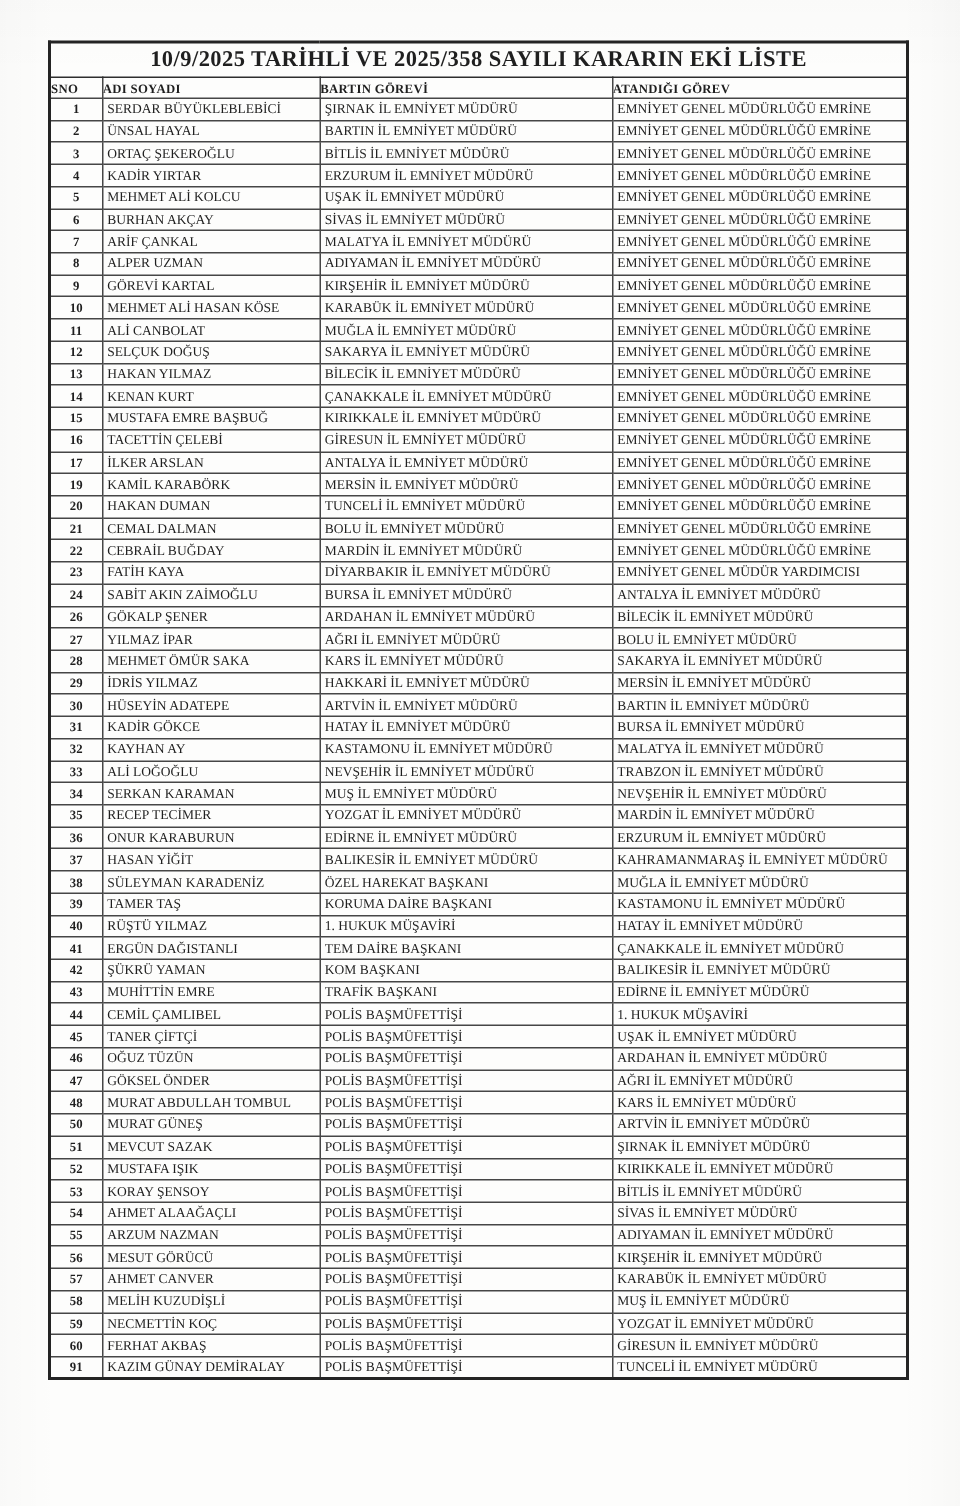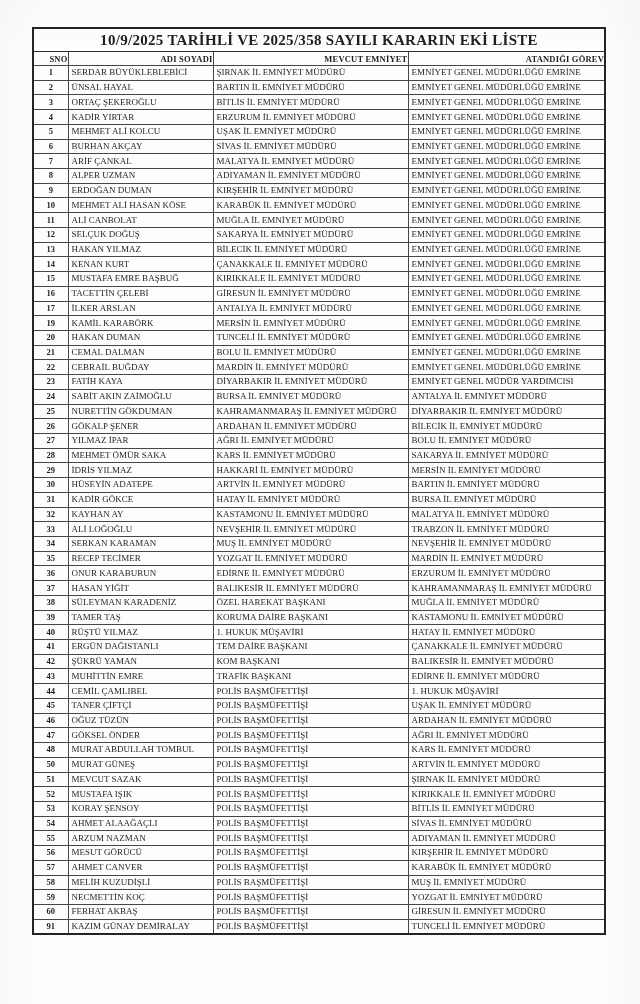--- a/index.html
+++ b/index.html
@@ -50,21 +50,21 @@
     text-align: center;
     font-weight: bold;
     font-size: 15px;
     letter-spacing: 0.3px;
     border-bottom: 1.5px solid #2e2e2e;
   }
   tr.header-row th {
     height: 13px;
     font-size: 8.5px;
     font-weight: bold;
-    text-align: right;
+    text-align: left;
     letter-spacing: 0.2px;
     padding: 0;
   }
   tr.data-row {
     height: 14.72px;
   }
   tr.data-row td {
     font-size: 9px;
     line-height: 9px;
     padding: 0 2px 0 3px;
@@ -87,21 +87,21 @@
       <col style="width:195px">
       <col style="width:197px">
     </colgroup>
     <tbody>
       <tr class="title-row">
         <td colspan="4">10/9/2025 TARİHLİ VE 2025/358 SAYILI KARARIN EKİ LİSTE</td>
       </tr>
       <tr class="header-row">
         <th>SNO</th>
         <th>ADI SOYADI</th>
-        <th>MEVCUT EMNİYET</th>
+        <th>BARTIN GÖREVİ</th>
         <th>ATANDIĞI GÖREV</th>
       </tr>
 
     <tr class="data-row">
           <td class="c-sno">1</td>
           <td class="c-name">SERDAR BÜYÜKLEBLEBİCİ</td>
           <td class="c-current">ŞIRNAK İL EMNİYET MÜDÜRÜ</td>
           <td class="c-assigned">EMNİYET GENEL MÜDÜRLÜĞÜ EMRİNE</td>
         </tr>
         <tr class="data-row">
@@ -141,21 +141,21 @@
           <td class="c-assigned">EMNİYET GENEL MÜDÜRLÜĞÜ EMRİNE</td>
         </tr>
         <tr class="data-row">
           <td class="c-sno">8</td>
           <td class="c-name">ALPER UZMAN</td>
           <td class="c-current">ADIYAMAN İL EMNİYET MÜDÜRÜ</td>
           <td class="c-assigned">EMNİYET GENEL MÜDÜRLÜĞÜ EMRİNE</td>
         </tr>
         <tr class="data-row">
           <td class="c-sno">9</td>
-          <td class="c-name">ERDOĞAN DUMAN</td>
+          <td class="c-name">GÖREVİ KARTAL</td>
           <td class="c-current">KIRŞEHİR İL EMNİYET MÜDÜRÜ</td>
           <td class="c-assigned">EMNİYET GENEL MÜDÜRLÜĞÜ EMRİNE</td>
         </tr>
         <tr class="data-row">
           <td class="c-sno">10</td>
           <td class="c-name">MEHMET ALİ HASAN KÖSE</td>
           <td class="c-current">KARABÜK İL EMNİYET MÜDÜRÜ</td>
           <td class="c-assigned">EMNİYET GENEL MÜDÜRLÜĞÜ EMRİNE</td>
         </tr>
         <tr class="data-row">
@@ -228,26 +228,20 @@
           <td class="c-sno">23</td>
           <td class="c-name">FATİH KAYA</td>
           <td class="c-current">DİYARBAKIR İL EMNİYET MÜDÜRÜ</td>
           <td class="c-assigned">EMNİYET GENEL MÜDÜR YARDIMCISI</td>
         </tr>
         <tr class="data-row">
           <td class="c-sno">24</td>
           <td class="c-name">SABİT AKIN ZAİMOĞLU</td>
           <td class="c-current">BURSA İL EMNİYET MÜDÜRÜ</td>
           <td class="c-assigned">ANTALYA İL EMNİYET MÜDÜRÜ</td>
-        </tr>
-        <tr class="data-row">
-          <td class="c-sno">25</td>
-          <td class="c-name">NURETTİN GÖKDUMAN</td>
-          <td class="c-current">KAHRAMANMARAŞ İL EMNİYET MÜDÜRÜ</td>
-          <td class="c-assigned">DİYARBAKIR İL EMNİYET MÜDÜRÜ</td>
         </tr>
         <tr class="data-row">
           <td class="c-sno">26</td>
           <td class="c-name">GÖKALP ŞENER</td>
           <td class="c-current">ARDAHAN İL EMNİYET MÜDÜRÜ</td>
           <td class="c-assigned">BİLECİK İL EMNİYET MÜDÜRÜ</td>
         </tr>
         <tr class="data-row">
           <td class="c-sno">27</td>
           <td class="c-name">YILMAZ İPAR</td>

